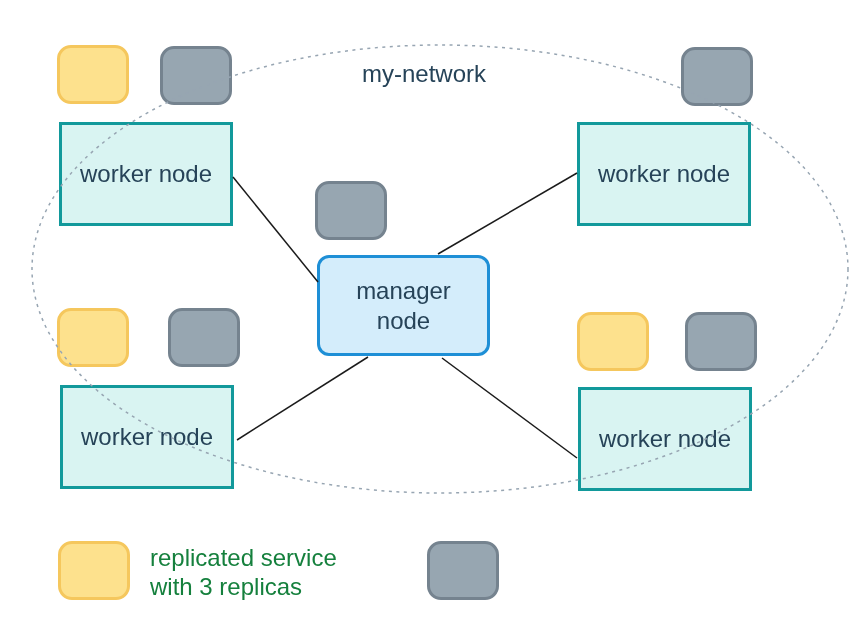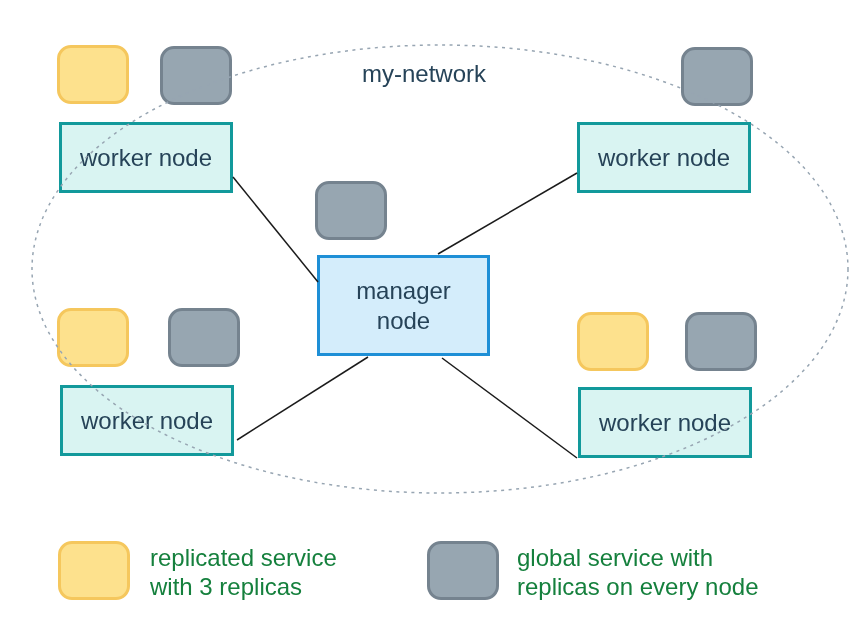--- a/index.html
+++ b/index.html
@@ -37,22 +37,22 @@
     border: 3px solid;
     display: flex;
     align-items: center;
     justify-content: center;
     font-size: 24px;
     line-height: 30px;
     color: #264358;
     z-index: 2;
     text-align: center;
   }
-  .worker  { background: #D9F4F2; border-color: #12999B; width: 174px; height: 71px; }
-  .manager { background: #D4EDFB; border-color: #1E8FD6; width: 173px; height: 101px; white-space: pre-line; }
+  .worker  { background: #D9F4F2; border-color: #12999B; width: 174px; height: 104px; }
+  .manager { background: #D4EDFB; border-color: #1E8FD6; width: 173px; height: 101px; white-space: pre-line; border-radius: 12px; }
 
   .worker.w1 { left: 59px;  top: 122px; }
   .worker.w2 { left: 577px; top: 122px; }
   .worker.w3 { left: 60px;  top: 385px; }
   .worker.w4 { left: 578px; top: 387px; }
   .manager   { left: 317px; top: 255px; }
 
   
   .sq.p-tl-y { left: 57px;  top: 45px;  }
   .sq.p-tl-g { left: 160px; top: 46px;  }
@@ -126,22 +126,20 @@
 
   <div class="legend-swatch ly">
     <div class="sq yellow" style="position:static;"></div>
   </div>
   <div class="legend-text lt1">replicated service
 with 3 replicas</div>
 
   <div class="legend-swatch lg">
     <div class="sq gray" style="position:static;"></div>
   </div>
-  <div class="legend-text lt2">global service with
-replicas on every node</div>
 
   <svg class="overlay" width="868" height="620" viewBox="0 0 868 620">
     <line x1="233" y1="177" x2="318" y2="282" stroke="#1B1B1B" stroke-width="1.5"></line>
     <line x1="438" y1="254" x2="577" y2="173" stroke="#1B1B1B" stroke-width="1.5"></line>
     <line x1="368" y1="357" x2="237" y2="440" stroke="#1B1B1B" stroke-width="1.5"></line>
     <line x1="442" y1="358" x2="577" y2="458" stroke="#1B1B1B" stroke-width="1.5"></line>
     <ellipse cx="440" cy="269" rx="408" ry="224" fill="none" stroke="#97A5B2" stroke-width="1.5" stroke-dasharray="3 4.5"></ellipse>
   </svg>
 
 </div>

